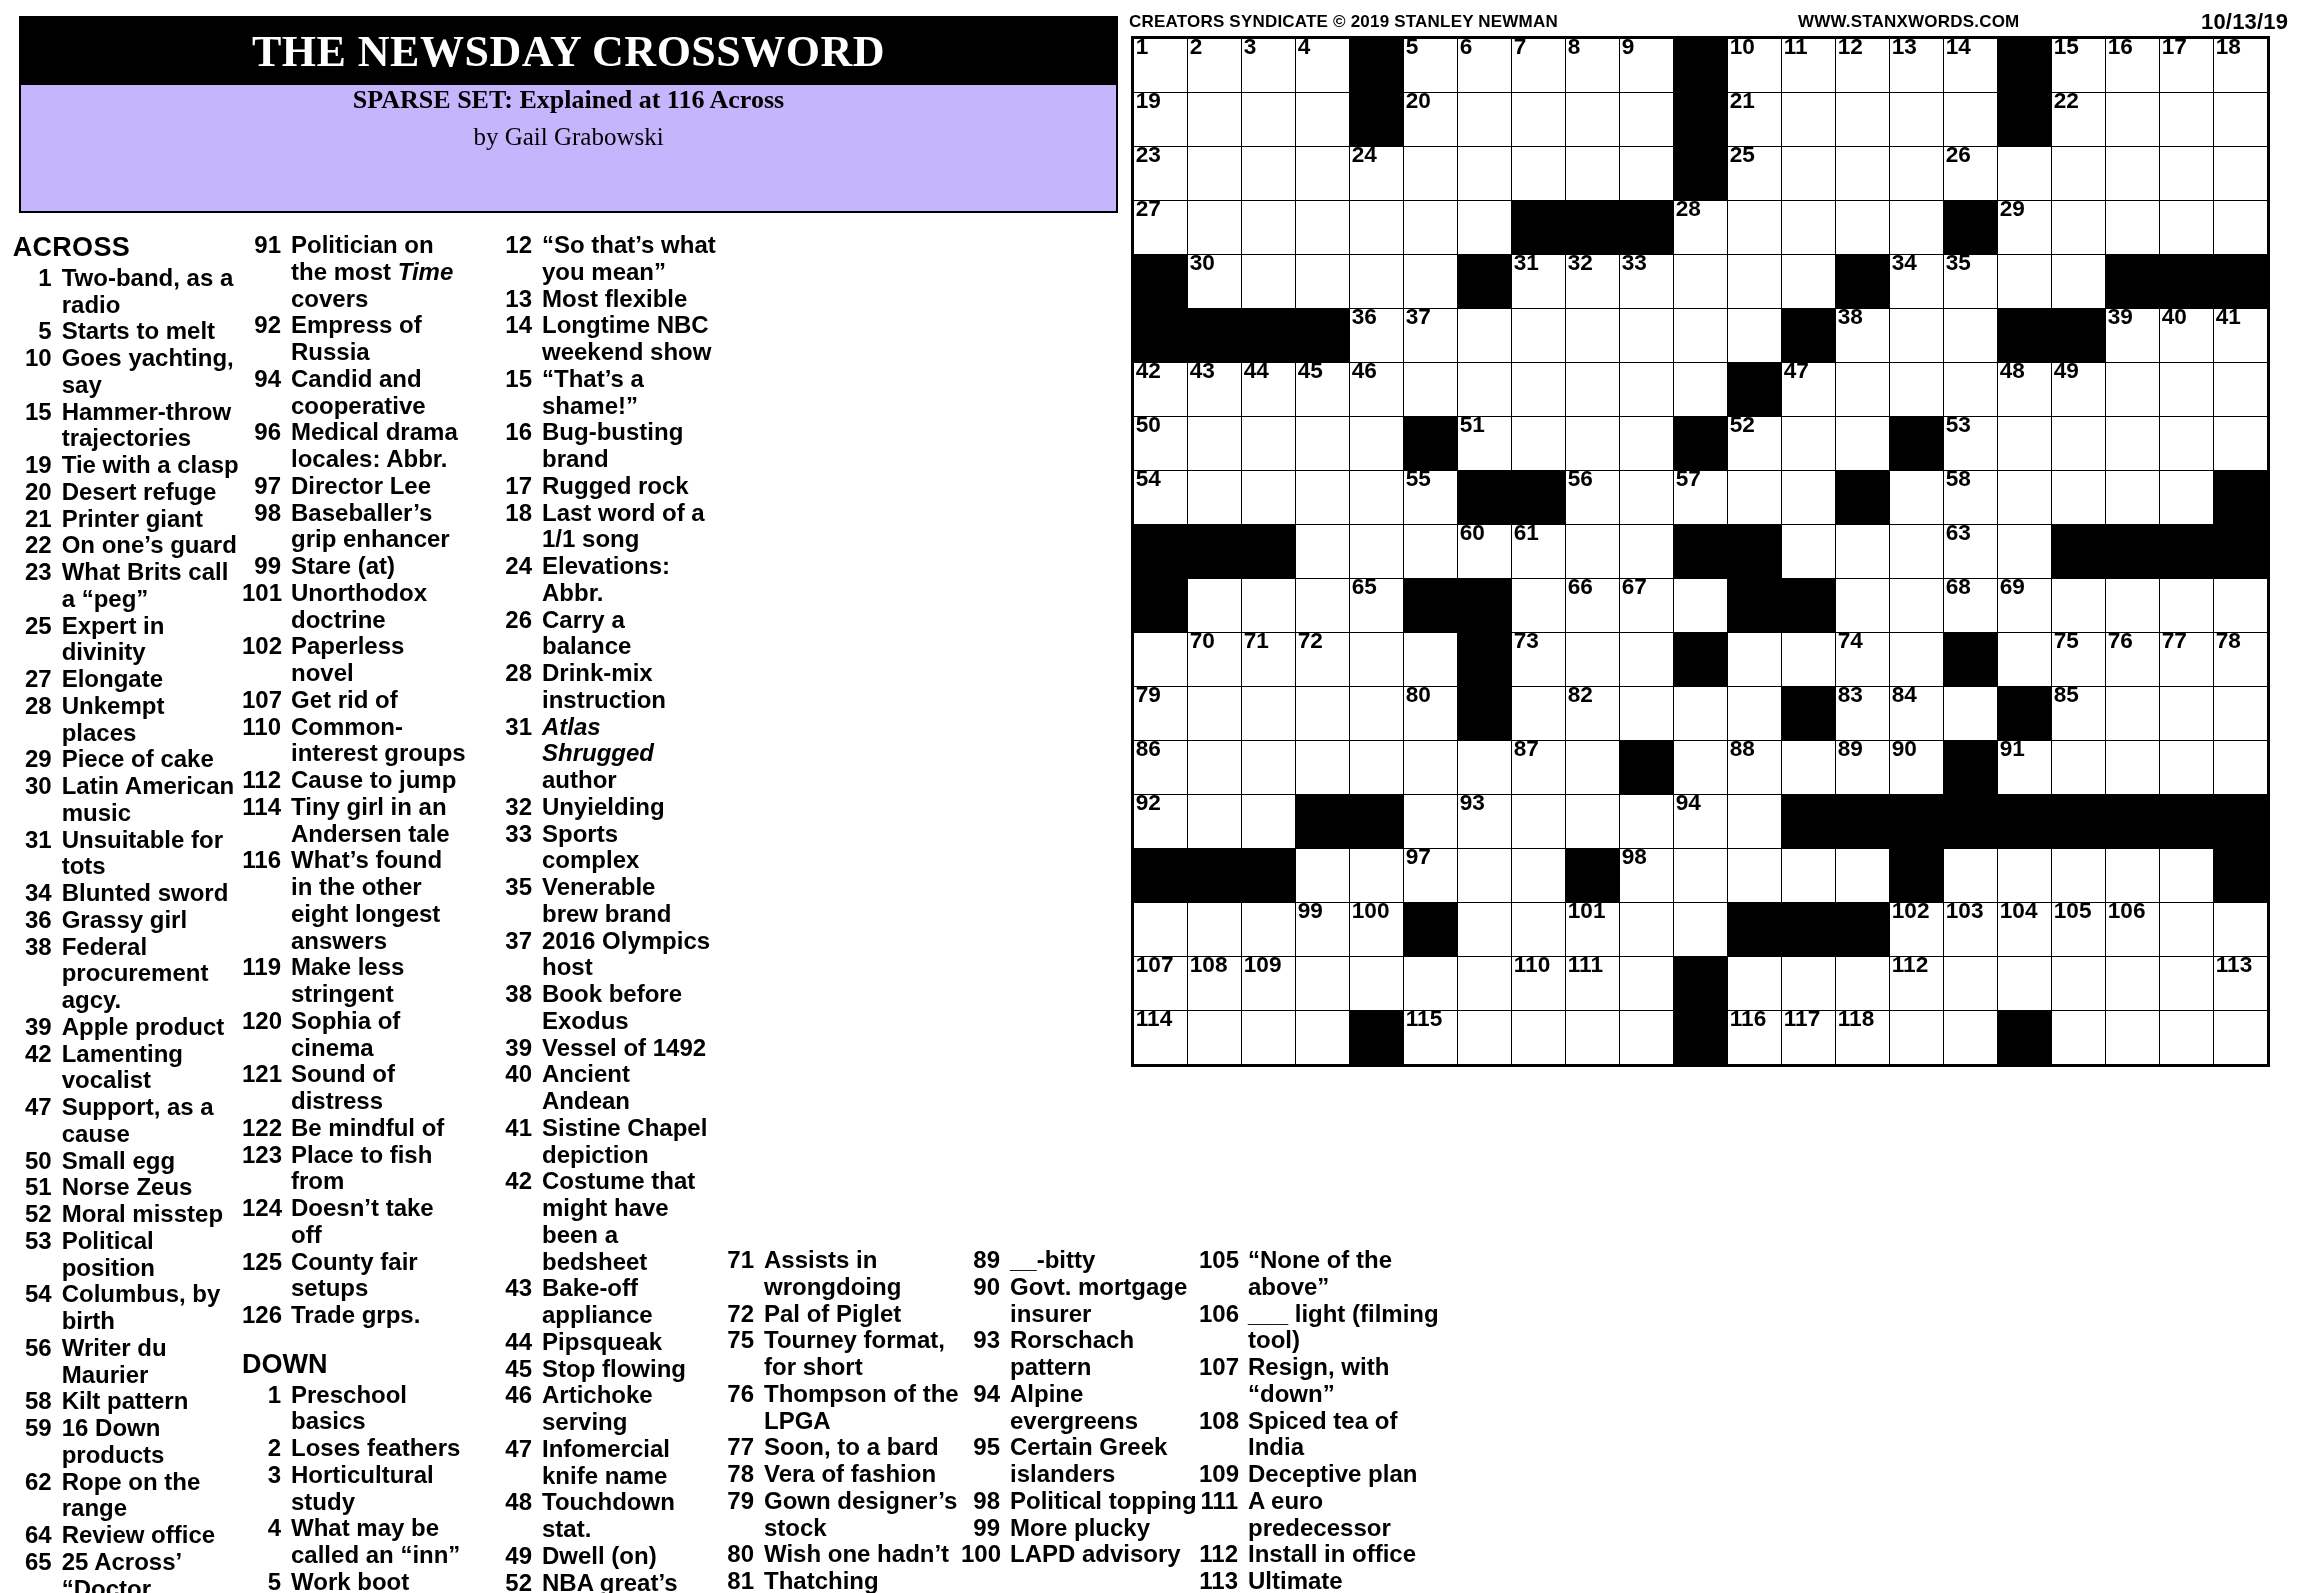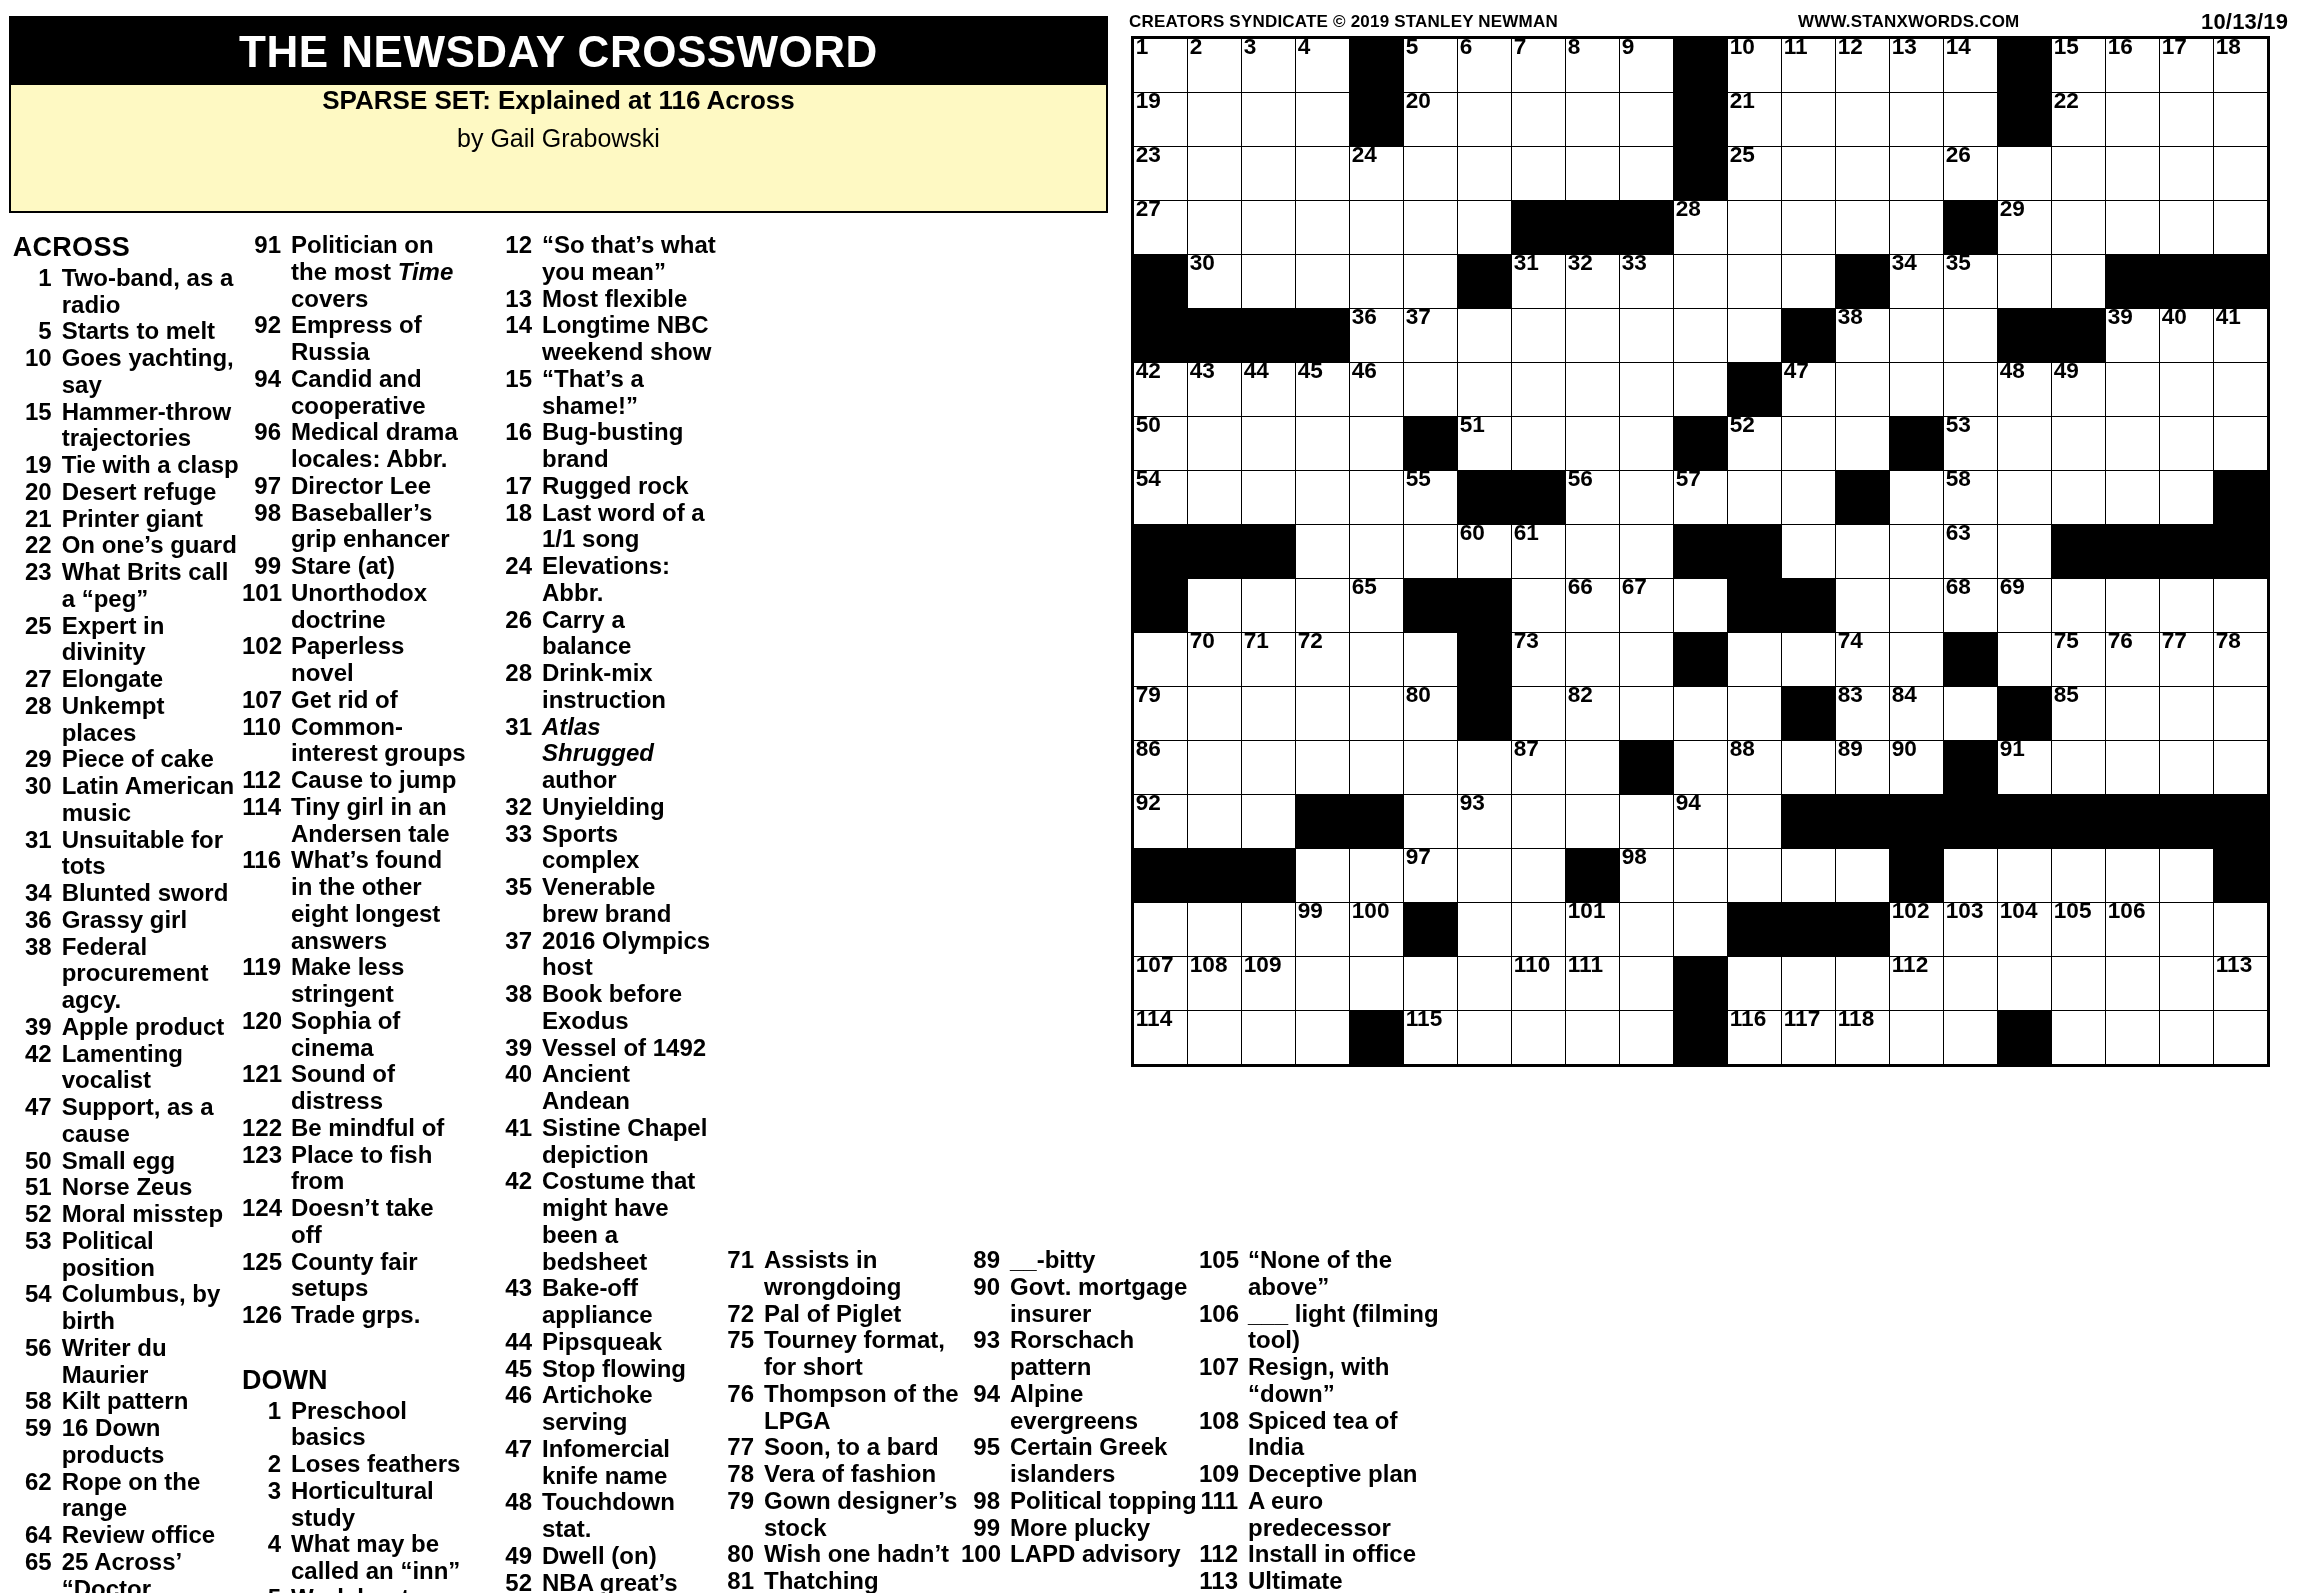--- a/index.html
+++ b/index.html
@@ -7,22 +7,22 @@
   body{
     width:2316px;height:1593px;
     font-family:"Liberation Sans",sans-serif;
     color:#000;
     position:relative;
     overflow:hidden;
   }
 
   
   #title-box{
-    position:absolute;left:9px;top:16.3px;width:1099px;height:197px;
-    border:2.7px solid #000;box-sizing:border-box;background:#fef9c3;
+    position:absolute;left:19px;top:16.3px;width:1099px;height:197px;
+    border:2.7px solid #000;box-sizing:border-box;background:#c4b5fd;font-family:Liberation Serif, serif;
   }
   #title-bar{
     background:#000;color:#fff;height:67px;
     display:flex;align-items:center;justify-content:center;
   }
   #title-bar .t{
     font-size:44px;font-weight:bold;letter-spacing:0.5px;
   }
   #title-editor{
     text-align:center;font-size:25px;margin-top:11.8px;
@@ -80,21 +80,21 @@
 
   
   #col-across-1{left:12.7px;top:232px;width:226px;}
   #col-across-2{left:242px;top:232px;width:226px;}
   #col-across-3{left:493px;top:232px;width:224px;}
   #col-bot-1{left:715px;top:1247px;width:246px;}
   #col-bot-2{left:961px;top:1247px;width:246px;}
   #col-bot-3{left:1199px;top:1247px;width:251px;}
 
   
-  .subhead{font-size:27px;font-weight:bold;margin-top:36px;margin-bottom:1.8px;}
+  .subhead{font-size:27px;font-weight:bold;margin-top:20px;margin-bottom:1.8px;}
 </style>
 </head>
 <body>
 
 <div id="title-box">
   <div id="title-bar">
     <span class="t">THE NEWSDAY CROSSWORD</span>
   </div>
   <div id="title-theme">SPARSE SET: Explained at 116 Across</div>
   <div id="title-author">by Gail Grabowski</div>

